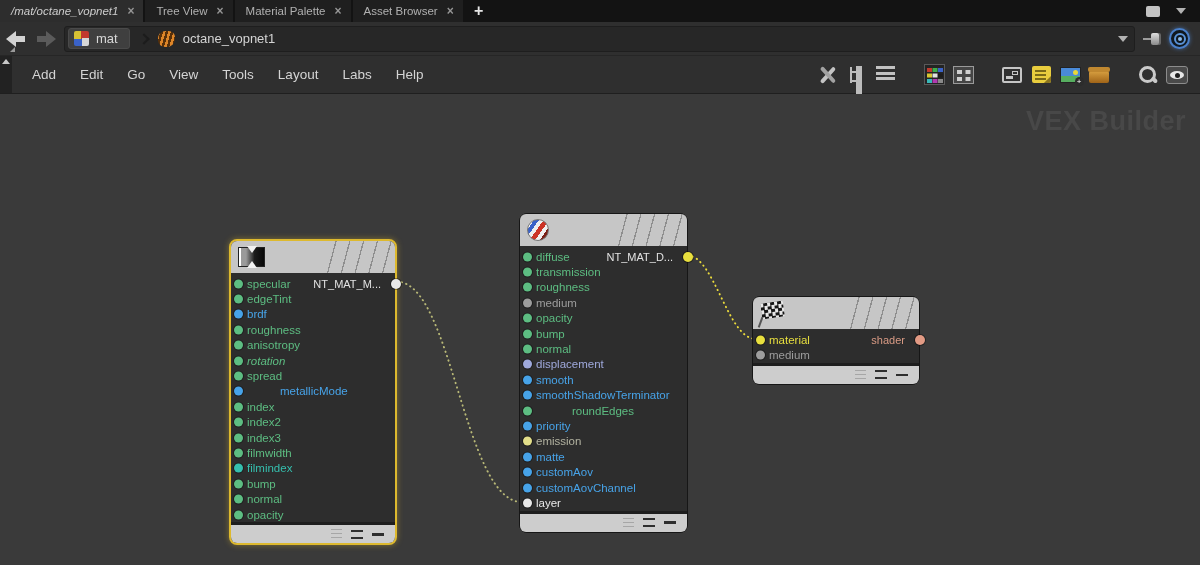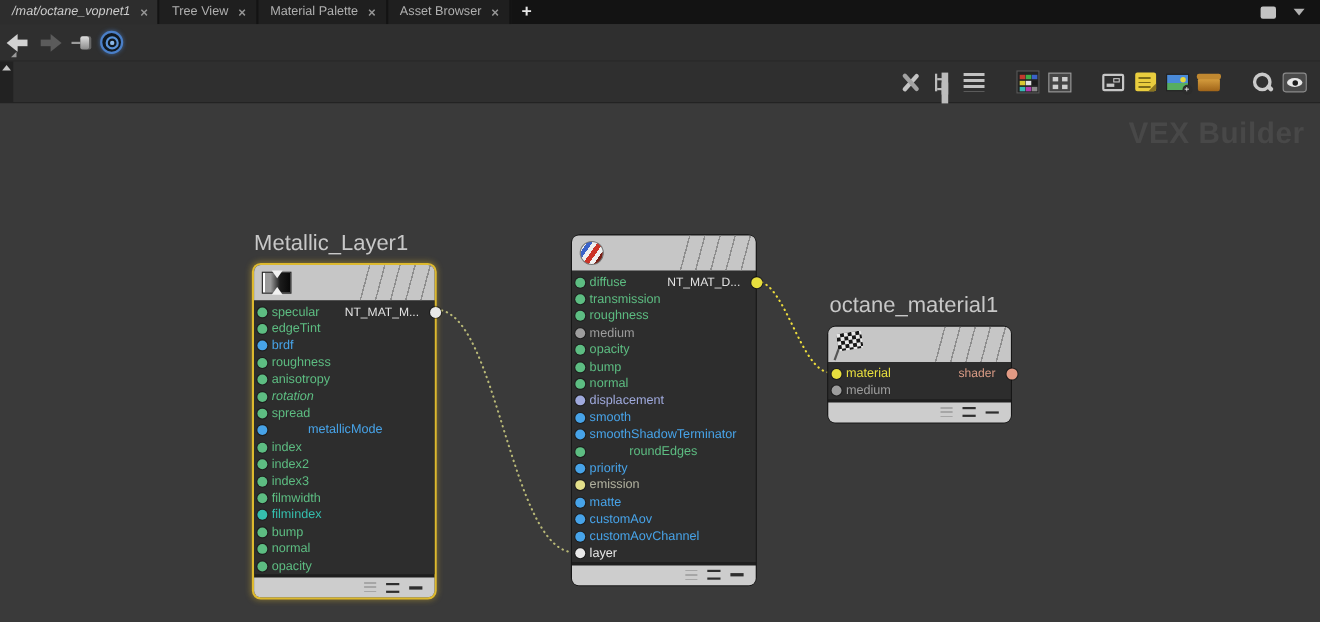--- a/index.html
+++ b/index.html
@@ -199,28 +199,48 @@
       <span class="i-window-square"></span>
       <span class="tri-down"></span>
     </div>
   </div>
 
   <div class="navbar">
     <span class="navarrow arrow-back">
       <i class="back-corner"></i>
       </span>
     <span class="navarrow arrow-fwd"></span>
+    <div class="path-field">
+      <span class="mat-chip">
+        <span class="i-context-cube"></span>
+        <span>mat</span>
+      </span>
+      <span class="crumb-sep"></span>
+      <span class="i-vopnet"></span>
+      <span class="crumb-label">octane_vopnet1</span>
+      <span class="field-caret tri-down"></span>
+    </div>
     <span class="i-pin"></span>
     <span class="i-target"></span>
   </div>
 
   <div class="menubar">
     <div class="menu-collapse">
       <span class="tri-up"></span>
     </div>
+    <div class="menu-items" id="menus">
+        <div class="menu-item">Add</div>
+        <div class="menu-item">Edit</div>
+        <div class="menu-item">Go</div>
+        <div class="menu-item">View</div>
+        <div class="menu-item">Tools</div>
+        <div class="menu-item">Layout</div>
+        <div class="menu-item">Labs</div>
+        <div class="menu-item">Help</div>
+      </div>
     <div class="menu-tools" id="tbicons">
         <div class="tbicon">
           <div class="i-tools"><i></i></div>
         </div>
         <div class="tbicon">
           <div class="i-network-tree"><i></i></div>
         </div>
         <div class="tbicon">
           <div class="i-list"><i></i></div>
         </div>
@@ -260,21 +280,20 @@
       </div>
   </div>
 
   <div class="canvas" id="canvas">
     <div class="watermark">VEX Builder</div>
     <svg id="wires">
         <path d="M397,187.7 C452,187.7 464,408.1 522,408.1" fill="none" stroke="#b9b977" stroke-width="1.9" stroke-linecap="round" stroke-dasharray="0.4 4.3"></path>
         <path d="M688,161.7 C714,161.7 728,244.7 755,244.7" fill="none" stroke="#ecdc3c" stroke-width="1.9" stroke-linecap="round" stroke-dasharray="0.4 4.3"></path>
       </svg>
   <div class="node" style="left: 229px; top: 145px; width: 168px;">
-        <div class="node-title">Metallic_Layer1</div>
         <div class="node-box selected">
           <div class="node-header">
             <div class="i-metallic"></div>
             <div class="header-stripes"></div>
           </div>
           <div class="node-rows">
             <div class="node-row">
               <div class="in-dot" style="background: rgb(93, 189, 130);"></div>
               <div class="row-label" style="color: rgb(93, 189, 130);">specular</div>
               <div class="out-label" style="color: rgb(226, 226, 226);">NT_MAT_M...</div>
@@ -427,21 +446,20 @@
             </div>
           </div>
           <div class="node-footer">
             <div class="flag-a"></div>
             <div class="flag-b"></div>
             <div class="flag-c"></div>
           </div>
         </div>
       </div>
       <div class="node" style="left: 752px; top: 202px; width: 168px;">
-        <div class="node-title">octane_material1</div>
         <div class="node-box">
           <div class="node-header">
             <div class="i-flag"></div>
             <div class="header-stripes"></div>
           </div>
           <div class="node-rows">
             <div class="node-row">
               <div class="in-dot" style="background: rgb(232, 223, 62);"></div>
               <div class="row-label" style="color: rgb(232, 223, 62);">material</div>
               <div class="out-label" style="color: rgb(216, 154, 132);">shader</div>

